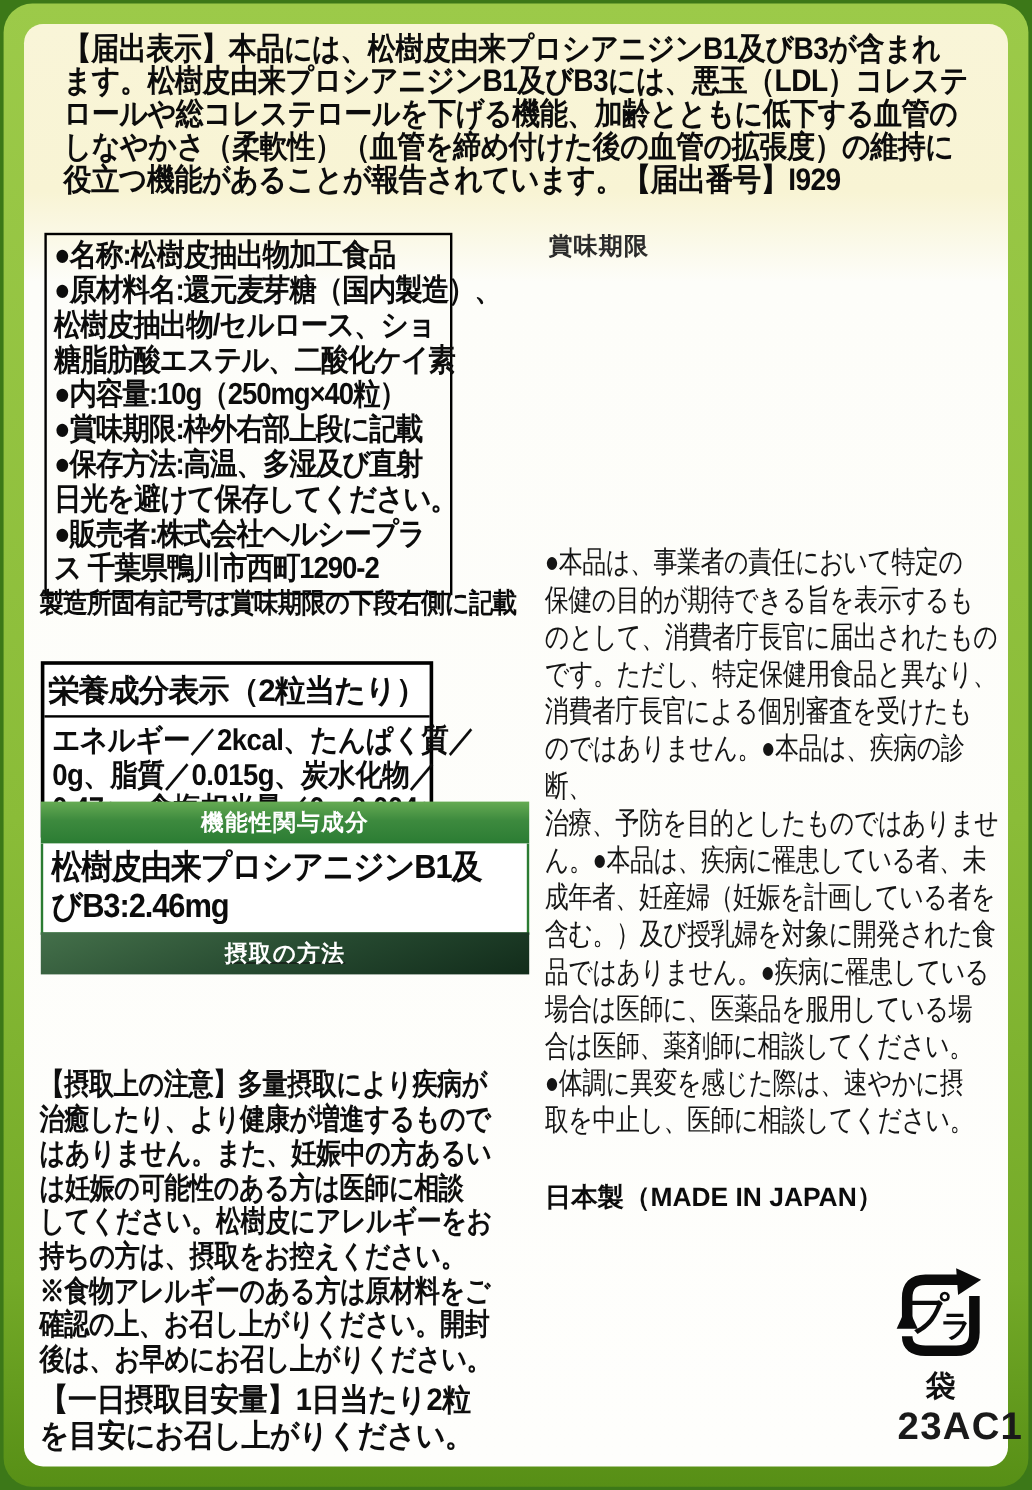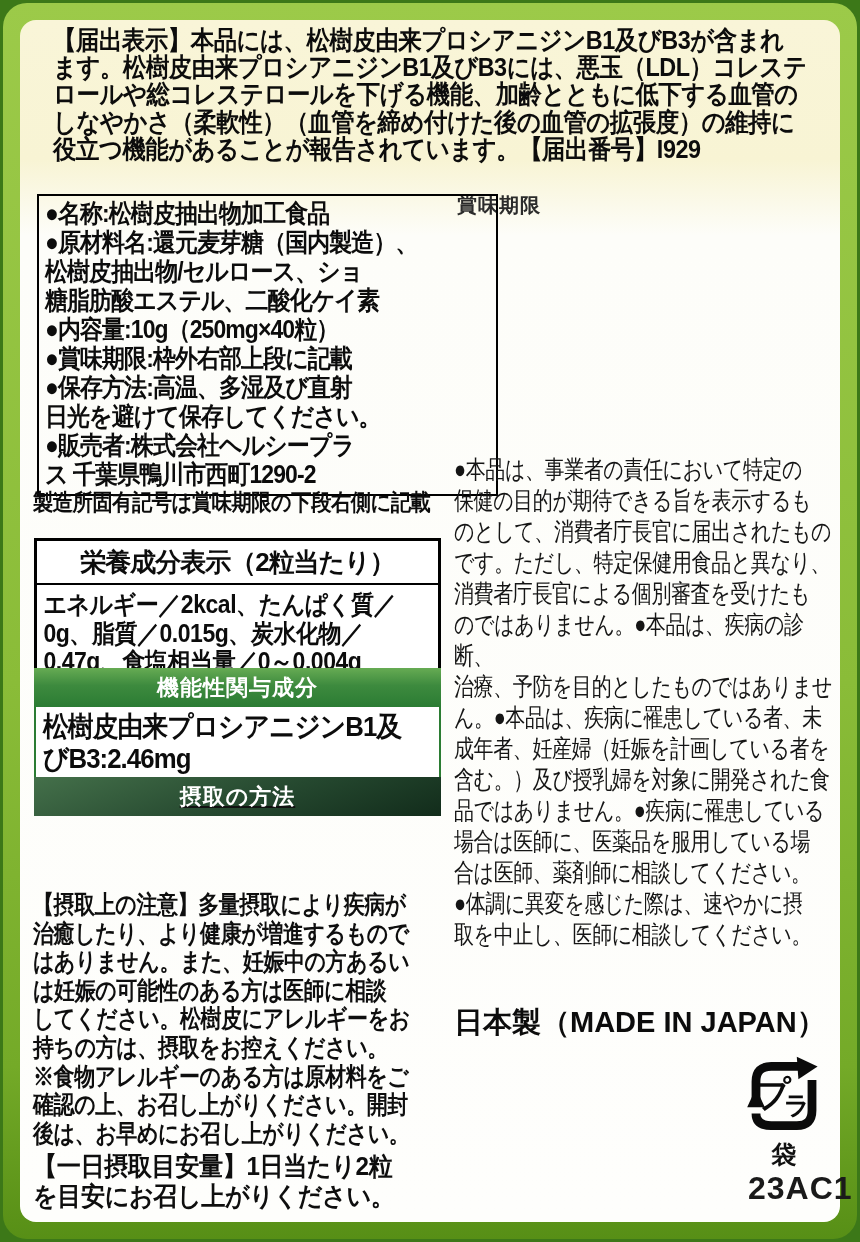--- a/index.html
+++ b/index.html
@@ -23,47 +23,47 @@
   .sq{transform-origin:0 0;}
 
   .top-notice{
     left:33px;top:7px;width:842px;
     font-size:26px;line-height:27.2px;font-weight:bold;
     transform:scaleX(0.90);letter-spacing:-0.5px;color:#0c0c0c;
   }
   .expiry{left:437px;top:172px;font-size:20px;font-weight:600;color:#2b2b2b;letter-spacing:1px;}
 
   .info-box{
-    left:17px;top:174px;width:461px;min-height:288px;
+    left:17px;top:174px;width:340px;min-height:288px;
     border:2.5px solid #000;background:transparent;padding:3px 6px 5px 6px;box-sizing:border-box;
   }
   .info-item{
     font-size:25.5px;line-height:29px;font-weight:bold;white-space:pre-line;
     transform:scaleX(0.90);transform-origin:0 0;width:430px;letter-spacing:-1px;color:#0c0c0c;
   }
   .mfr-note{
     left:13px;top:467px;width:480px;
     font-size:23px;font-weight:bold;letter-spacing:-0.5px;
     transform:scaleX(0.88);color:#0c0c0c;
   }
 
-  .nutri-box{left:14px;top:518px;width:407px;border:3px solid #000;box-sizing:border-box;background:#fff;}
+  .nutri-box{left:14px;top:531px;width:327px;border:3px solid #000;box-sizing:border-box;background:#fff;}
   .nutri-head{
     font-size:26px;font-weight:bold;text-align:center;padding:4px 0 3px 0;
     border-bottom:2.5px solid #000;letter-spacing:-1px;color:#0c0c0c;
   }
   .nutri-body{
     font-size:25px;line-height:28.5px;font-weight:bold;white-space:pre-line;
     padding:5px 0 6px 7px;transform:scaleX(0.92);transform-origin:0 0;width:428px;
     letter-spacing:-0.5px;color:#0c0c0c;
   }
 
   .sect-box{left:14px;width:407px;box-sizing:border-box;}
   .sect-banner{
-    font-size:22px;font-weight:bold;color:#fff;text-align:center;
+    font-size:19px;font-weight:bold;color:#fff;text-align:center;
     padding:5px 0 4px 0;letter-spacing:1px;
   }
   .banner-func{background:linear-gradient(180deg,#66ab53 0%,#3d8a3e 45%,#2b7c33 100%);}
   .banner-intake{background:linear-gradient(160deg,#44704a 0%,#25482f 55%,#122c1b 100%);}
   .sect-body{background:#fff;padding:4px 6px 6px 7px;}
   .body-func{border:2.5px solid #2b7c33;border-top:none;}
   .body-intake{border:2.5px solid #16301f;border-top:none;}
   .func-text{
     font-size:28px;line-height:32px;font-weight:bold;white-space:pre-line;
     transform:scaleX(0.92);transform-origin:0 0;width:428px;letter-spacing:-1px;color:#0c0c0c;
@@ -83,21 +83,21 @@
     font-size:26px;line-height:30px;font-weight:600;white-space:pre-line;
     transform:scaleX(0.93);transform-origin:0 0;letter-spacing:-0.5px;color:#0e0e0e;
   }
 
   .disclaimer{left:434px;top:434px;width:478px;}
   .disclaimer-p{
     font-size:25px;line-height:31px;font-weight:normal;white-space:pre-line;
     transform:scaleX(0.80);transform-origin:0 0;width:478px;letter-spacing:-0.5px;color:#151515;
   }
   .made-in{
-    left:434px;top:963px;font-size:29px;font-weight:bold;letter-spacing:0px;color:#0c0c0c;margin-top:20px;
+    left:434px;top:963px;font-size:22px;font-weight:bold;letter-spacing:0px;color:#0c0c0c;
   }
 
   .recycle-wrap{left:722px;top:1036px;width:84px;text-align:center;}
   .recycle-svg{width:80px;height:80px;display:block;margin:0 auto;}
   .recycle-sub{font-size:25px;font-weight:600;margin-top:2px;color:#111;}
   .lot-code{left:728px;top:1150px;font-size:32px;font-weight:600;letter-spacing:1px;color:#1a1a1a;}
 </style>
 </head>
 <body>
 

